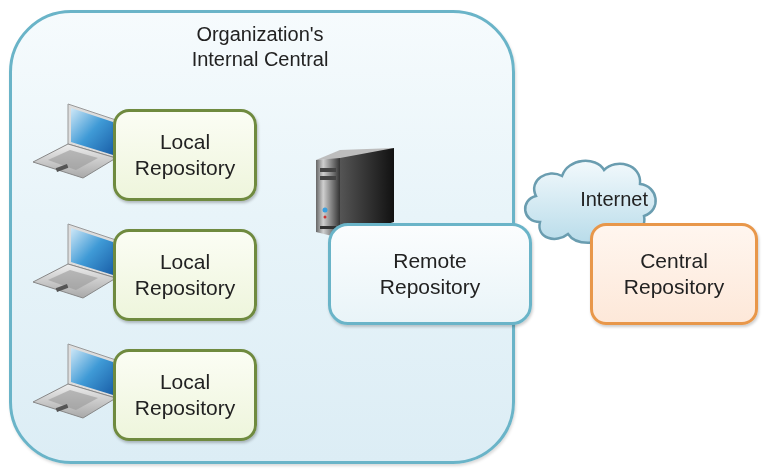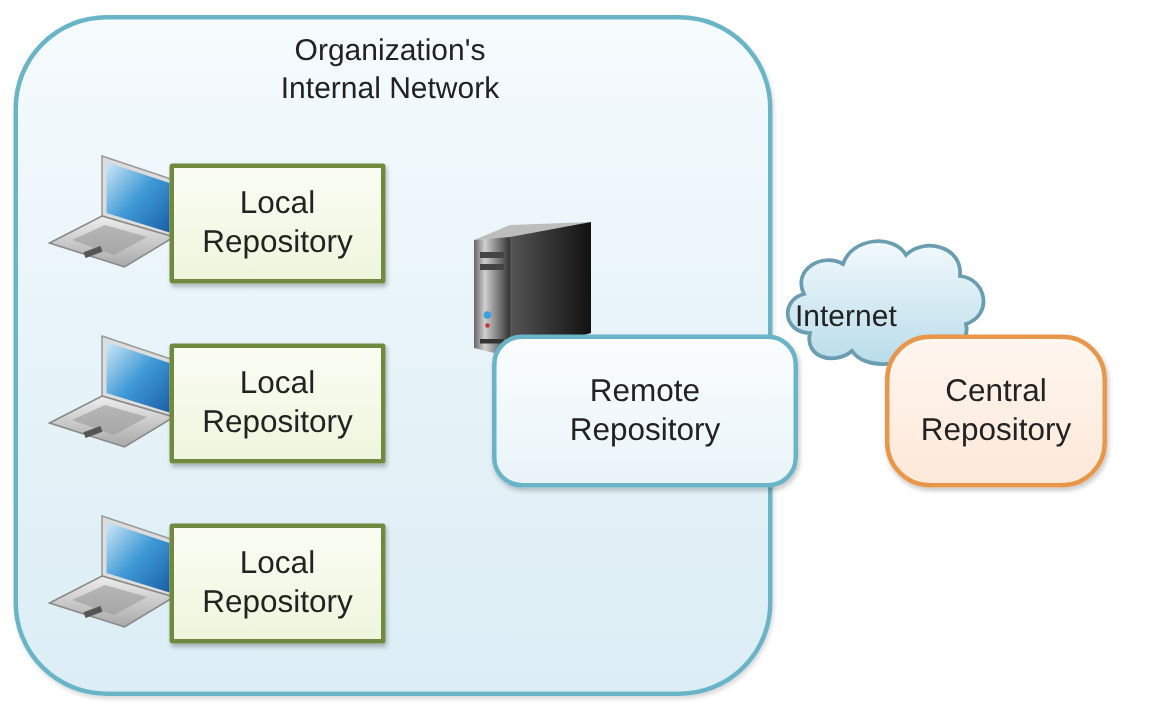--- a/index.html
+++ b/index.html
@@ -4,37 +4,37 @@
 <style>
   html,body{margin:0;padding:0;}
   body{width:771px;height:469px;background:#ffffff;position:relative;overflow:hidden;
        font-family:"Liberation Sans",sans-serif;color:#222;}
   .network{position:absolute;left:9px;top:10px;width:500px;height:448px;border:3px solid #6ab4c8;
            border-radius:62px;background:linear-gradient(180deg,#f6fbfd 0%,#e8f4f9 45%,#dcedf5 100%);
            box-shadow:1px 2px 3px rgba(0,0,0,0.15);}
   .net-title{position:absolute;left:130px;top:22px;width:260px;text-align:center;font-size:20px;line-height:25px;color:#222;}
   .box{position:absolute;display:flex;align-items:center;justify-content:center;text-align:center;
        font-size:21px;line-height:26px;box-sizing:border-box;white-space:pre-line;}
-  .local{width:144px;height:80px;border:3px solid #6f8a3f;border-radius:2px;
+  .local{width:144px;height:92px;border:3px solid #6f8a3f;border-radius:16px;
          background:linear-gradient(180deg,#fbfdf4 0%,#eef5dc 100%);box-shadow:1px 2px 3px rgba(0,0,0,0.25);}
   .remote{left:328px;top:223px;width:204px;height:102px;border:3px solid #6ab4c8;border-radius:20px;
           background:linear-gradient(180deg,#fbfdfe 0%,#e9f4f8 100%);box-shadow:1px 2px 3px rgba(0,0,0,0.2);}
-  .central{left:590px;top:223px;width:148px;height:102px;border:3px solid #e8974a;border-radius:30px;
+  .central{left:590px;top:223px;width:168px;height:102px;border:3px solid #e8974a;border-radius:16px;
            background:linear-gradient(180deg,#fff6ef 0%,#fde8d9 100%);box-shadow:1px 2px 3px rgba(0,0,0,0.2);}
   .laptop{position:absolute;width:95px;height:80px;}
   .server{position:absolute;left:308px;top:142px;width:90px;height:100px;}
   .cloud{position:absolute;left:518px;top:152px;width:146px;height:96px;}
-  .cloud-label{position:absolute;left:530px;top:200px;width:118px;text-align:left;font-size:20px;}
+  .cloud-label{position:absolute;left:530px;top:188px;width:118px;text-align:right;font-size:20px;}
 </style>
 </head>
 <body>
 
 <div class="network"></div>
 <div class="net-title" style="white-space:pre-line;">Organization's
-Internal Network</div>
+Internal Central</div>
 
 <svg width="0" height="0" style="position:absolute">
   <defs>
     <linearGradient id="scr" x1="0" y1="0" x2="1" y2="1">
       <stop offset="0" stop-color="#cfe8f7"></stop>
         <stop offset="0.5" stop-color="#3f9ad6"></stop>
         <stop offset="1" stop-color="#1a5fa8"></stop>
     </linearGradient>
     <linearGradient id="base" x1="0" y1="0" x2="0" y2="1">
       <stop offset="0" stop-color="#eeeeee"></stop>

